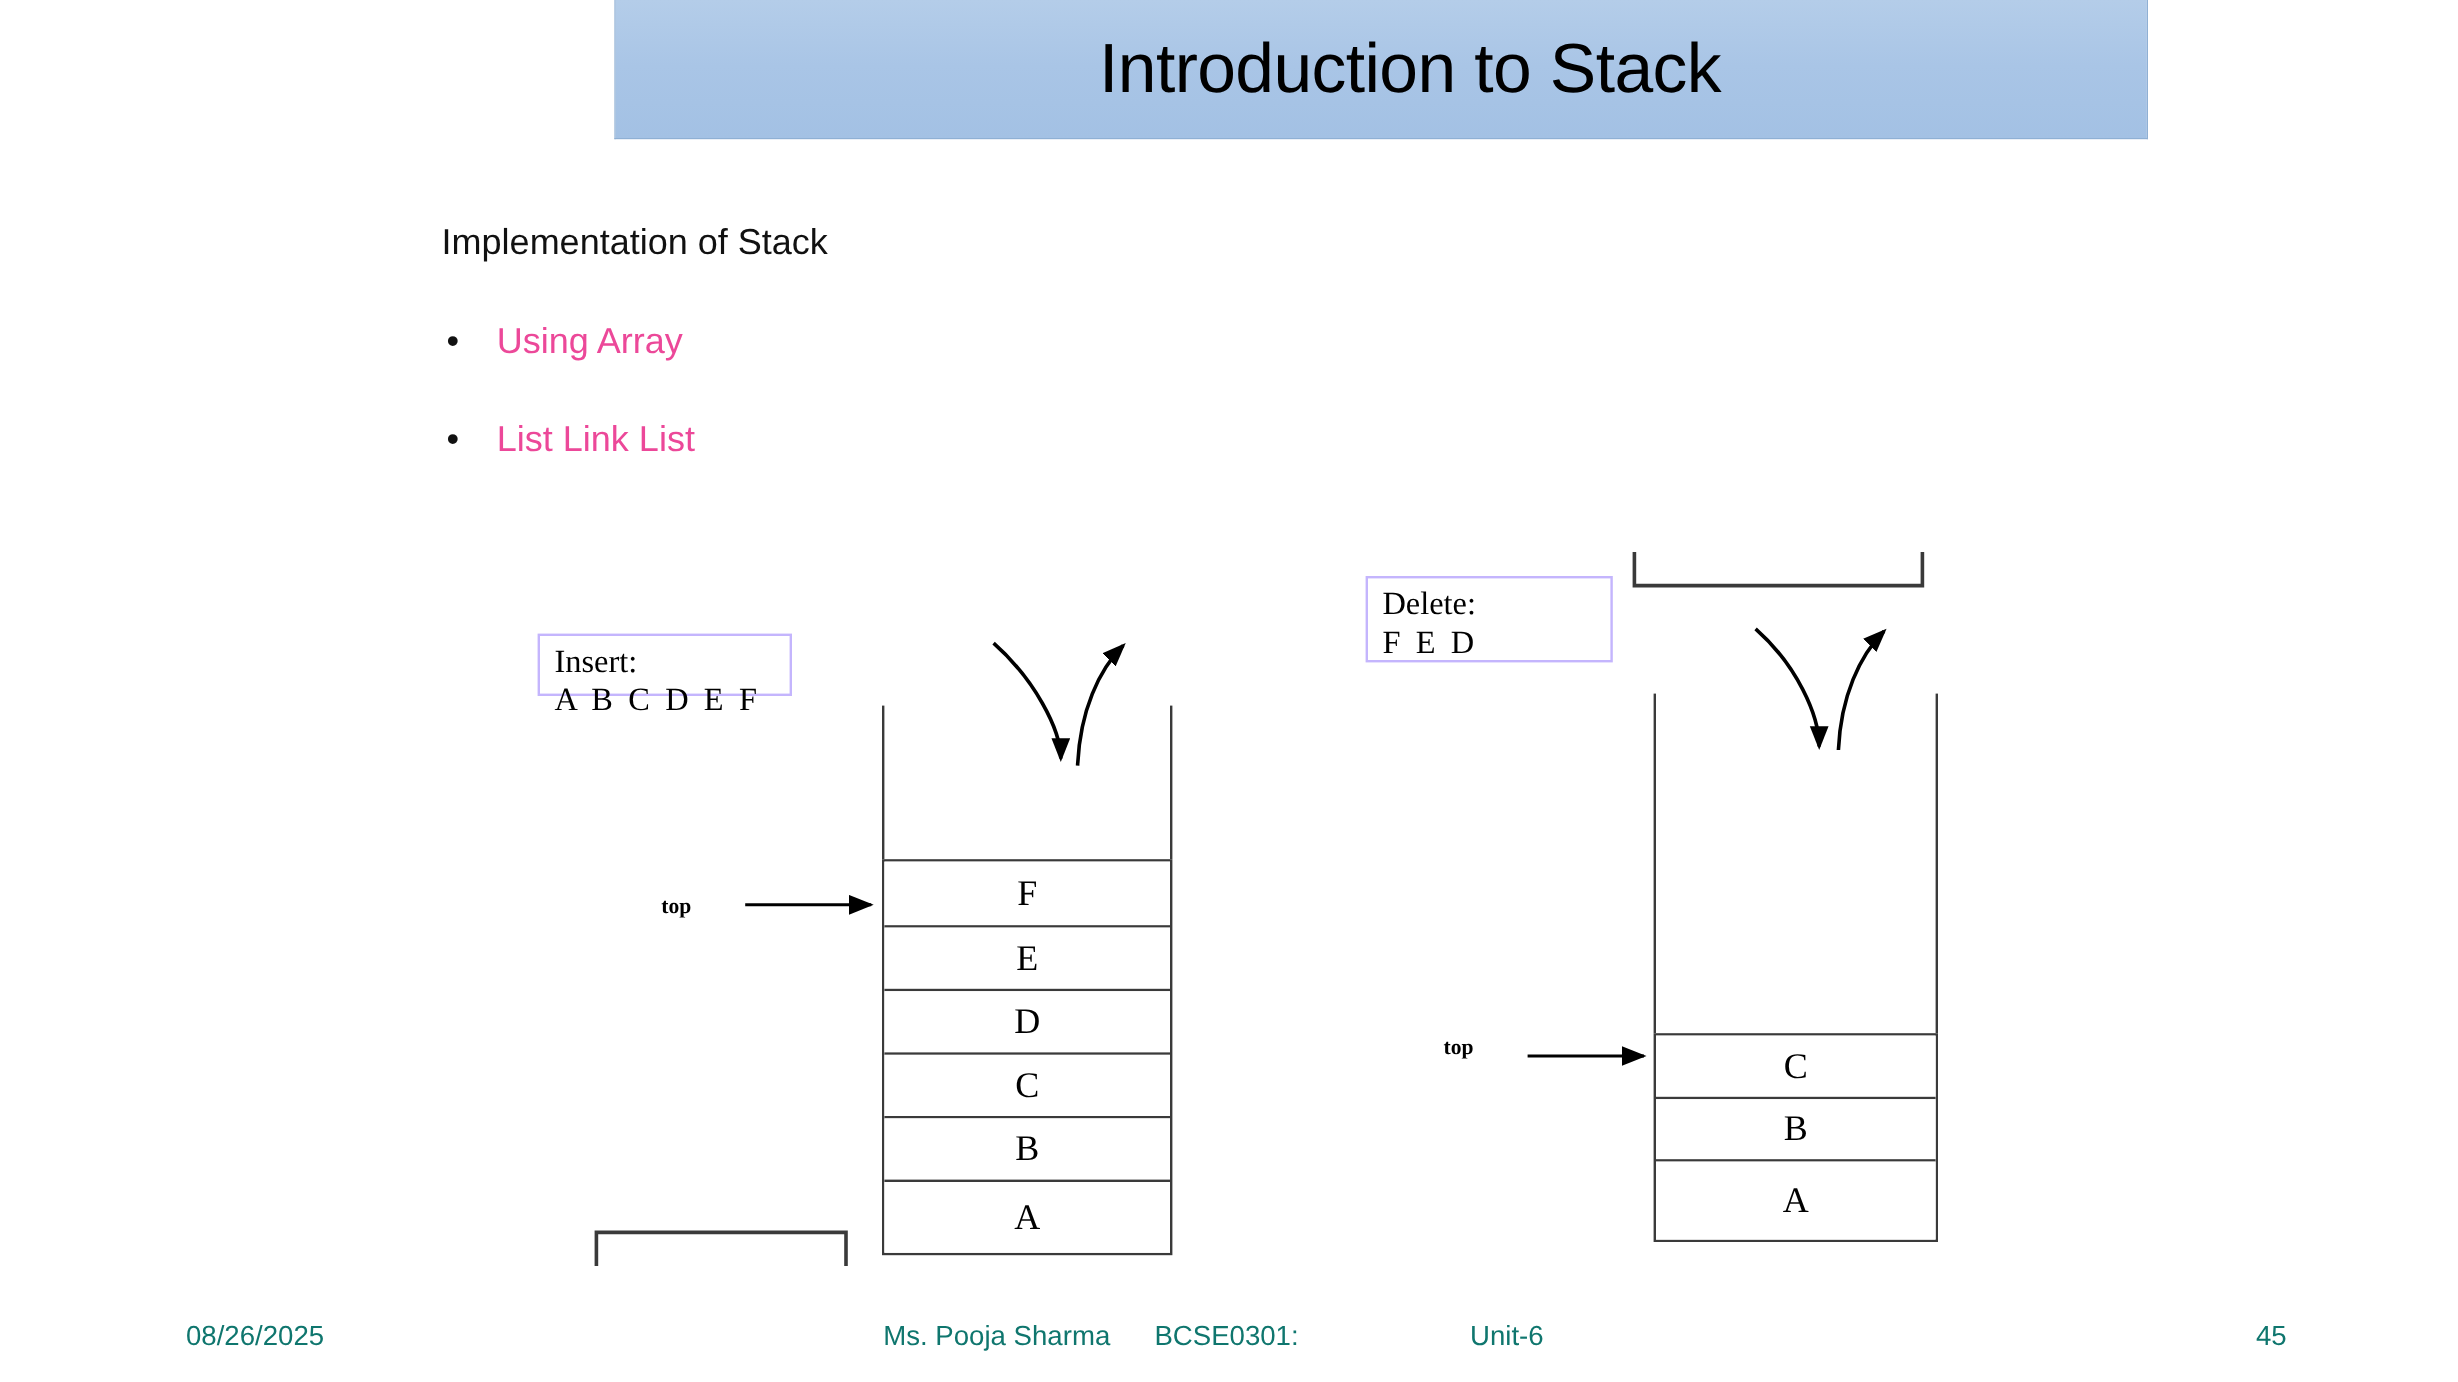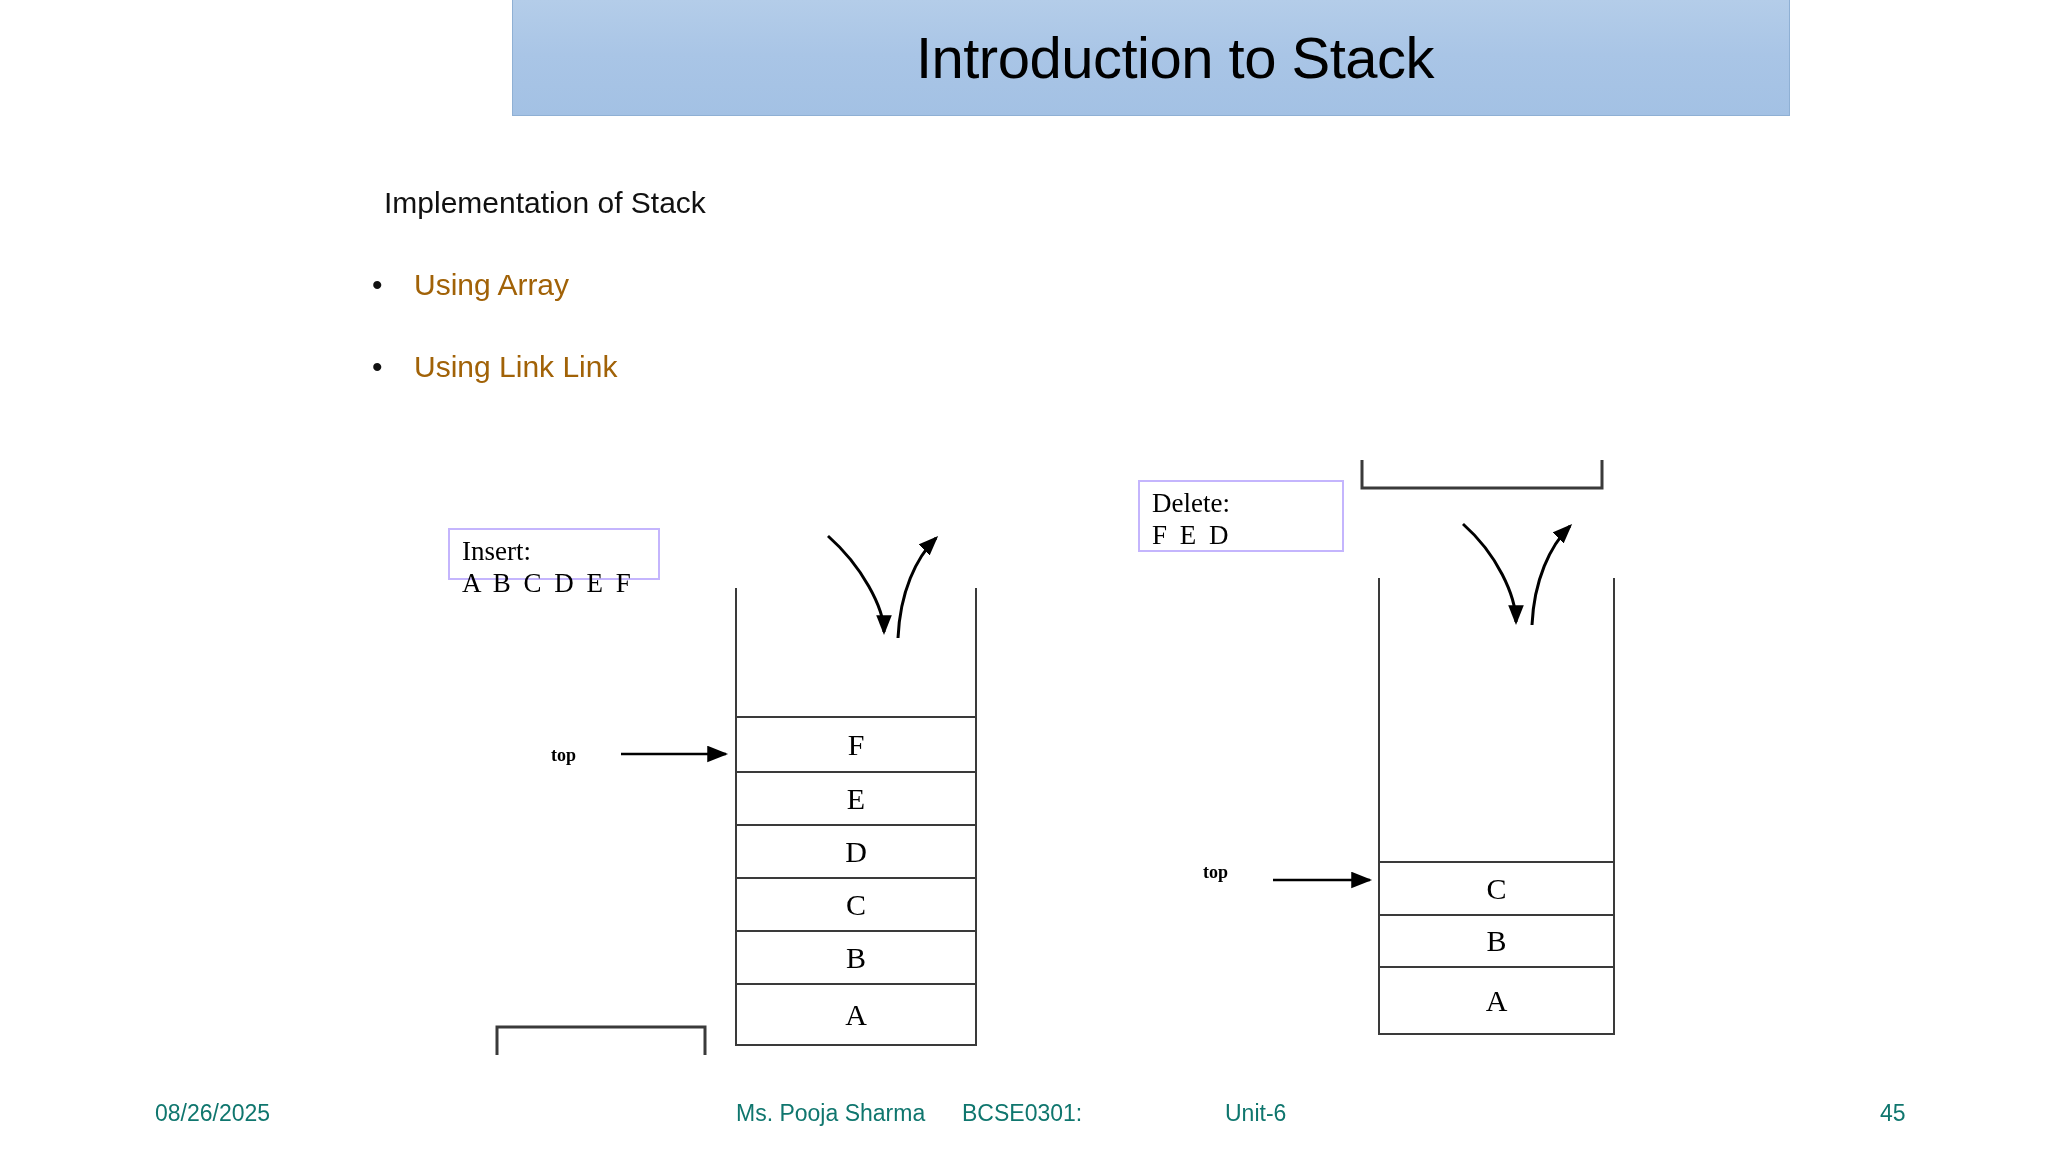--- a/index.html
+++ b/index.html
@@ -31,32 +31,32 @@
     letter-spacing:-0.5px;
     line-height:1;
     white-space:nowrap;
     margin-left:48px;
   }
 
   
   .body-block{position:absolute;left:368px;top:185px;width:1200px;}
   .body-head{
     font-size:30px;color:#111;font-weight:400;
-    line-height:1.2;margin:0 0 46px 16px;
+    line-height:1.2;margin:0 0 46px 0;
   }
   .bullet-row{
     display:flex;align-items:flex-start;
     margin:0 0 46px 0;
   }
   .bullet-dot{
     width:46px;flex:0 0 46px;
     font-size:30px;line-height:1.2;color:#111;text-align:left;
     padding-left:4px;box-sizing:border-box;
   }
-  .bullet-label{font-size:30px;line-height:1.2;color:#a16207;}
+  .bullet-label{font-size:30px;line-height:1.2;color:#ec4899;}
 
   
   .diagram-layer{position:absolute;inset:0;pointer-events:none;}
   .note-box{
     position:absolute;
     border:2px solid #c4b5fd;
     background:#fff;
     box-sizing:border-box;
     font-family:"Liberation Serif", serif;
     color:#000;
@@ -124,21 +124,21 @@
   <div class="body-block">
     <div class="body-head">Implementation of Stack</div>
 
     <div class="bullet-row">
       <div class="bullet-dot">•</div>
       <div class="bullet-label">Using Array</div>
     </div>
 
     <div class="bullet-row">
       <div class="bullet-dot">•</div>
-      <div class="bullet-label">Using Link Link</div>
+      <div class="bullet-label">List Link List</div>
     </div>
   </div>
 
   <div class="diagram-layer">
 
     <div class="note-box" style="left:448px;top:528px;width:212px;height:52px;">
       <div class="note-line">Insert:</div>
       <div class="note-line spaced">A B C D E F</div>
     </div>
 

